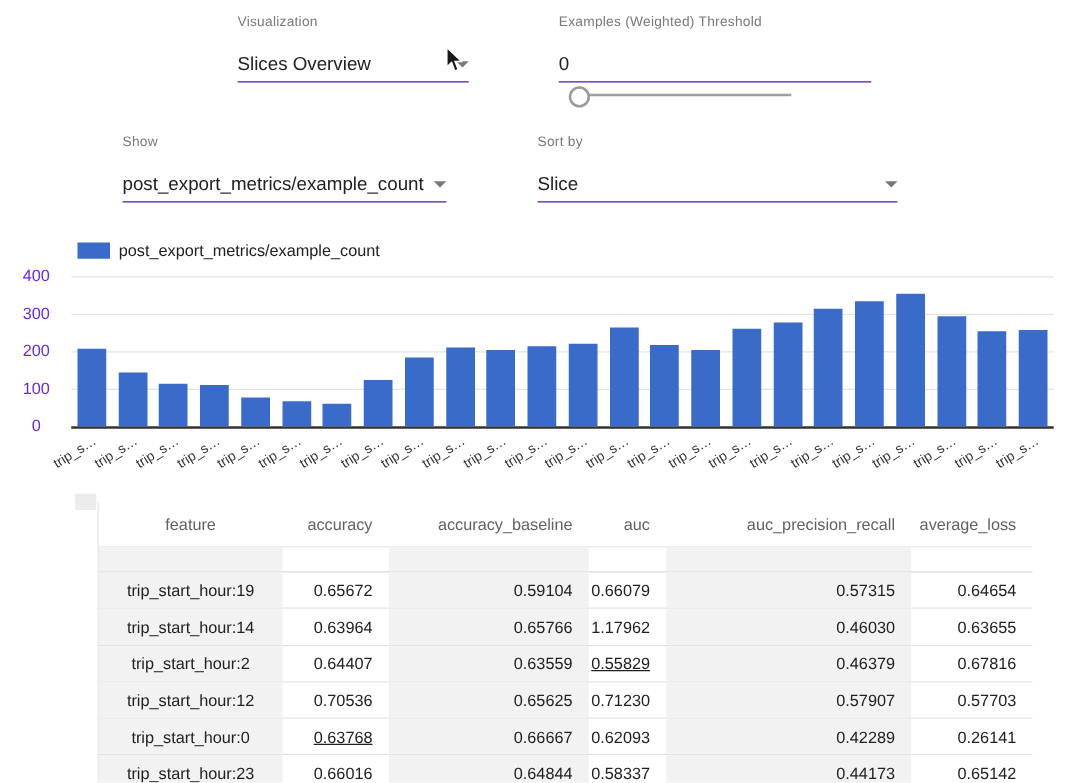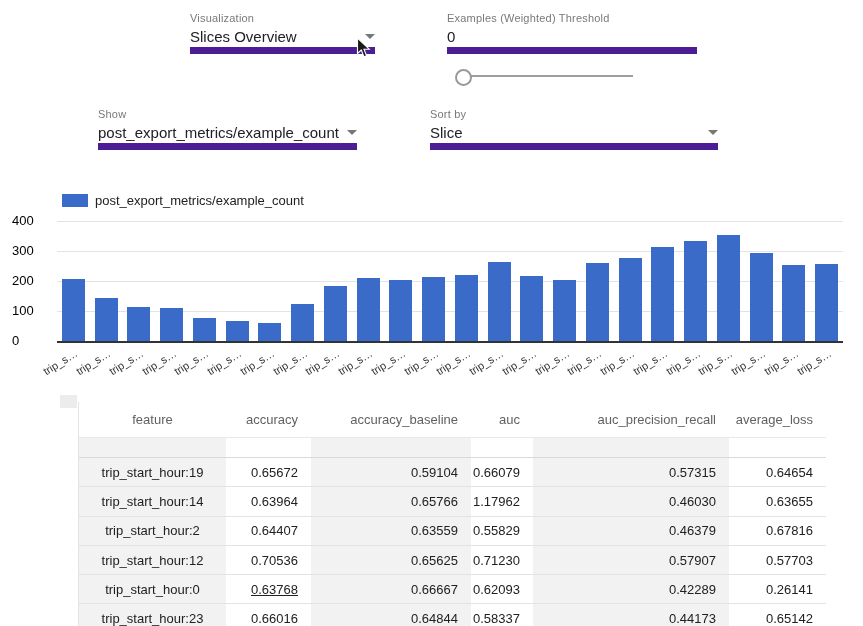--- a/index.html
+++ b/index.html
@@ -4,43 +4,43 @@
 <style>
   html,body{margin:0;padding:0}
   body{
     width:863px;height:626px;position:relative;overflow:hidden;background:#fff;
     font-family:"Liberation Sans",sans-serif;color:#212121;
   }
   
   .ctl{position:absolute}
   .ctl .lbl{font-size:11px;color:#797979;letter-spacing:.2px}
   .ctl .val{
-    margin-top:4px;height:26px;display:flex;align-items:center;justify-content:space-between;
-    font-size:15px;color:#202124;border-bottom:7px solid #4c1d95;box-sizing:border-box;padding-bottom:3px;
+    margin-top:16px;height:26px;display:flex;align-items:center;justify-content:space-between;
+    font-size:15px;color:#202124;border-bottom:1px solid #4c1d95;box-sizing:border-box;padding-bottom:3px;
   }
   .caret{width:0;height:0;border-left:5px solid transparent;border-right:5px solid transparent;
          border-top:5px solid #777;margin-left:8px;flex:none}
   
   .slider{position:absolute;left:455px;top:66px;width:182px;height:20px}
   .slider .track{position:absolute;left:6px;top:9px;width:172px;height:2px;background:#9e9e9e}
   .slider .handle{position:absolute;left:0;top:3px;width:13px;height:13px;border:2px solid #9a9a9a;
                   border-radius:50%;background:#fff;box-sizing:content-box}
   
   .cursor{position:absolute;left:356px;top:37px;z-index:50}
   
   .chart{position:absolute;left:0;top:185px;width:863px;height:215px}
   .legend{position:absolute;left:62px;top:8px;display:flex;align-items:center}
   .legend .swatch{width:26px;height:13px;margin-right:7px}
   .legend .ltext{font-size:13px;color:#212121}
   .plot{position:absolute;left:57px;top:36px;width:786px;height:120px;border-bottom:2px solid #333}
   .grid{position:absolute;left:0;width:100%;height:1px;background:#e3e3e3}
   .bars{position:absolute;left:0;bottom:0;width:100%;height:100%;display:flex;align-items:flex-end}
   .slot{flex:1;display:flex;justify-content:center;align-items:flex-end;height:100%}
   .bar{width:23px}
-  .ytick{position:absolute;left:12px;width:34px;text-align:left;font-size:13px;color:#000000}
+  .ytick{position:absolute;left:12px;width:34px;text-align:center;font-size:13px;color:#6d28d9}
   .xlab{position:absolute;width:46px;text-align:right;font-size:11px;color:#333;white-space:nowrap;
         transform:rotate(-32deg);transform-origin:100% 0%}
   
   .tbl{position:absolute;left:78px;top:402px;width:747px;border-left:1px solid #e3e3e3;font-size:13px}
   .trow{display:flex;border-bottom:1px solid #e3e3e3}
   .th-row{height:35px;color:#616161;border-bottom:1px solid #e8e8e8}
   .f-row{height:19px;border-bottom:1px solid #d9d9d9}
   .drow{height:28.3px}
   .c{box-sizing:border-box;display:flex;align-items:center;height:100%;flex:none}
   .num{justify-content:flex-end;padding-right:13px}
@@ -238,21 +238,21 @@
       <div class="c num" style="width: 85px;">0.63964</div>
       <div class="c s num" style="width: 160px;">0.65766</div>
       <div class="c num" style="width: 62px;">1.17962</div>
       <div class="c s num" style="width: 196px;">0.46030</div>
       <div class="c num" style="width: 97px;">0.63655</div>
     </div>
     <div class="trow drow">
       <div class="c s ctr" style="width: 147px;">trip_start_hour:2</div>
       <div class="c num" style="width: 85px;">0.64407</div>
       <div class="c s num" style="width: 160px;">0.63559</div>
-      <div class="c num" style="width: 62px;">0.55829</div>
+      <div class="c num" style="width: 62px; text-decoration: underline;">0.55829</div>
       <div class="c s num" style="width: 196px;">0.46379</div>
       <div class="c num" style="width: 97px;">0.67816</div>
     </div>
     <div class="trow drow">
       <div class="c s ctr" style="width: 147px;">trip_start_hour:12</div>
       <div class="c num" style="width: 85px;">0.70536</div>
       <div class="c s num" style="width: 160px;">0.65625</div>
       <div class="c num" style="width: 62px;">0.71230</div>
       <div class="c s num" style="width: 196px;">0.57907</div>
       <div class="c num" style="width: 97px;">0.57703</div>

